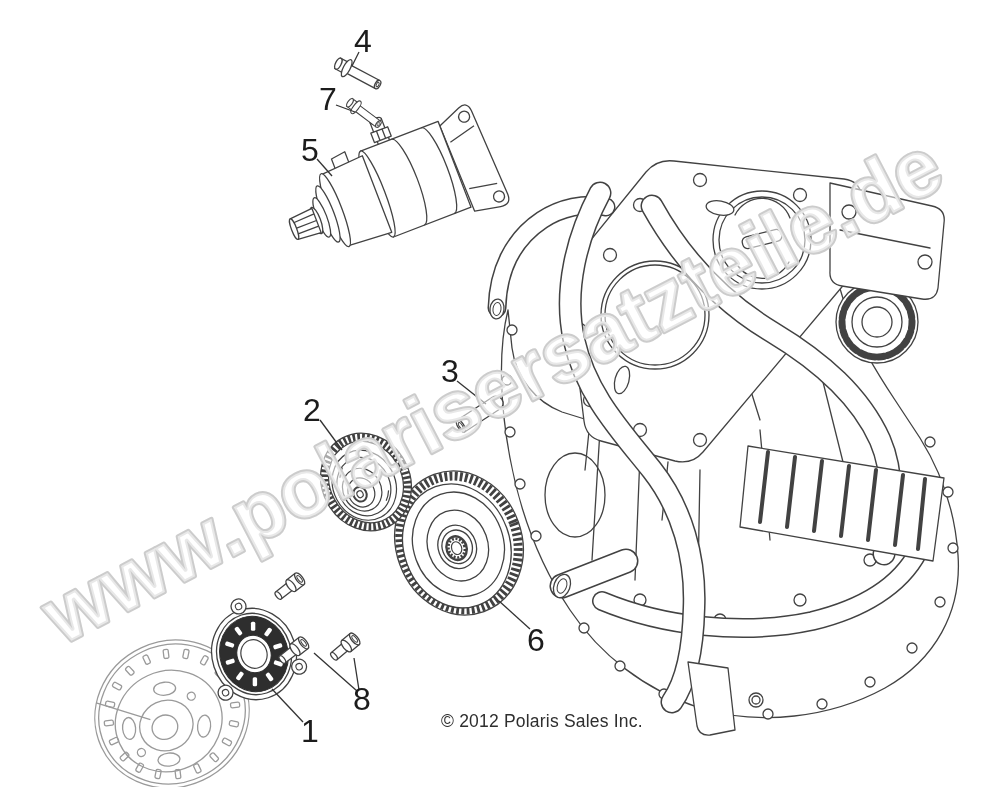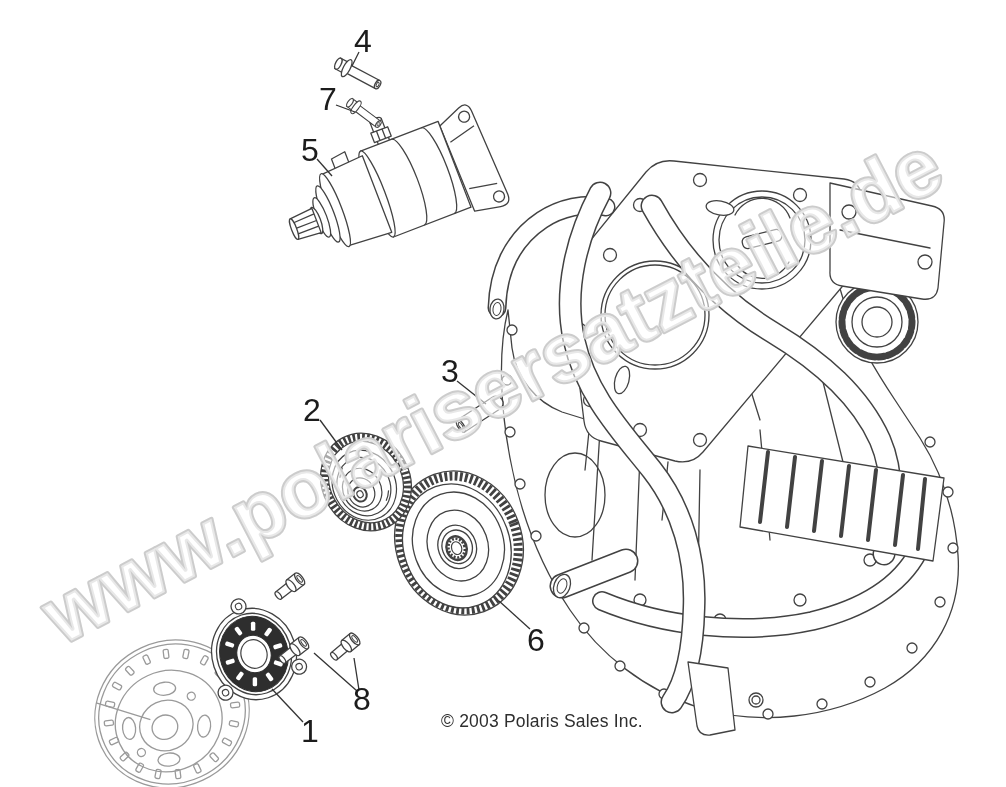--- a/index.html
+++ b/index.html
@@ -310,15 +310,15 @@
   <span class="callout" style="left:363px;top:41px">4</span>
   <span class="callout" style="left:310px;top:150px">5</span>
   <span class="callout" style="left:536px;top:640px">6</span>
   <span class="callout" style="left:328px;top:99px">7</span>
   <span class="callout" style="left:362px;top:699px">8</span>
 
   <svg width="1006" height="787" viewBox="0 0 1006 787" style="pointer-events:none">
     <text class="wm" x="505" y="415" text-anchor="middle" font-size="82" transform="rotate(-27.5 505 415)" paint-order="stroke" stroke-width="4" stroke-linejoin="round" fill="rgba(255,255,255,0.55)" stroke="#cccccc">www.polarisersatzteile.de</text>
   </svg>
 
-  <div id="copyright">© 2003 Polaris Sales Inc.</div>
+  <div id="copyright">© 2012 Polaris Sales Inc.</div>
 
 </div>
 
 </body></html>

